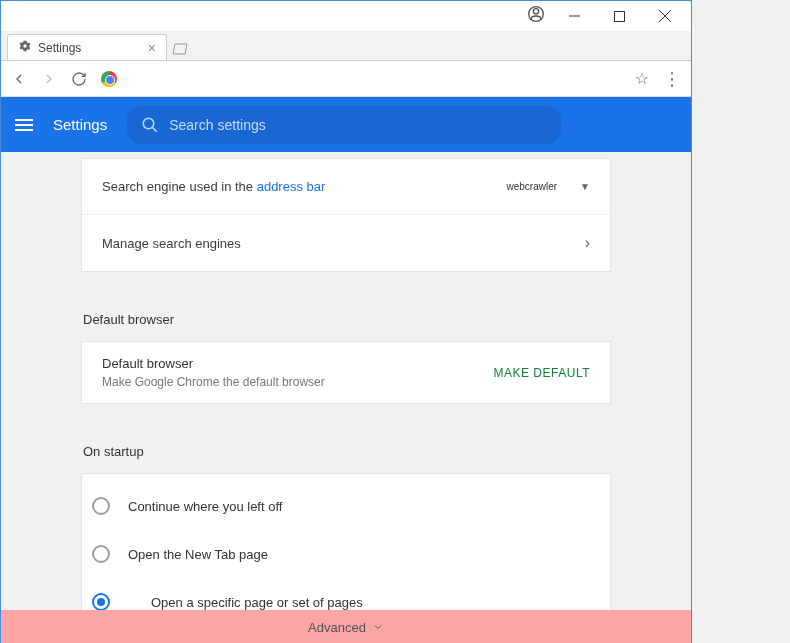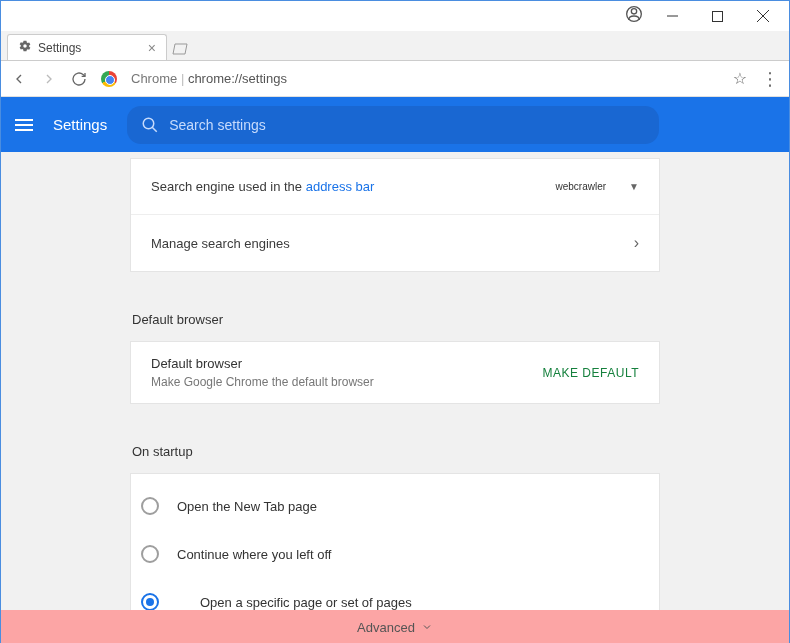--- a/index.html
+++ b/index.html
@@ -1,17 +1,17 @@
 <!DOCTYPE html>
 <html><head>
   <meta charset="utf-8">
   <style>
     * {box-sizing:border-box;margin:0;padding:0;font-family:'Segoe UI',Arial,sans-serif}
     body {background:#f1f1f1;width:790px;height:643px;overflow:hidden;position:relative}
-    .window {width:790px;height:643px;background:white;border:1px solid #4a8de0;position:relative}
+    .window {width:692px;height:643px;background:white;border:1px solid #4a8de0;position:relative}
     .titlebar {height:30px;background:white;display:flex;align-items:center;justify-content:flex-end;padding:0 4px}
     .titlebar .sys-btn {width:45px;height:28px;display:flex;align-items:center;justify-content:center;color:#555}
     .titlebar .account {margin-right:8px;color:#555}
     .tabstrip {height:30px;background:#f2f2f2;display:flex;align-items:flex-end;padding-left:6px;border-bottom:1px solid #ccc}
     .tab {height:26px;background:#fff;border:1px solid #ccc;border-bottom:none;border-radius:3px 3px 0 0;display:flex;align-items:center;padding:0 10px;min-width:160px;font-size:12px;color:#444;gap:6px}
     .tab .x {margin-left:auto;color:#888;font-size:14px}
     .new-tab {width:26px;height:22px;display:flex;align-items:center;justify-content:center;color:#888}
     .addr-bar {height:36px;background:#fff;display:flex;align-items:center;padding:0 10px;gap:14px;border-bottom:1px solid #e0e0e0}
     .nav-ico {color:#666;display:flex;align-items:center}
     .chrome-ico {width:16px;height:16px;border-radius:50%;background:conic-gradient(#ea4335 0 120deg,#fbbc05 120deg 240deg,#34a853 240deg 360deg);position:relative}
@@ -114,21 +114,20 @@
       </span>
     <span class="nav-ico">
         <svg width="16" height="16" viewBox="0 0 24 24" fill="none" stroke="#666" stroke-width="2">
           <path d="M21 12a9 9 0 11-3-6.7L21 8"></path>
           <polyline points="21 3 21 8 16 8"></polyline>
         </svg>
       </span>
     <span class="nav-ico">
         <span class="chrome-ico"></span>
       </span>
-    <span class="url"><span class="pfx">Chrome</span> <span style="color:#bbb">|</span> <span>chrome://settings</span></span>
     <span class="star">☆</span>
     <span class="dots">⋮</span>
   </div>
 
   <div class="blue-bar">
     <span class="menu-ico">
         <span></span>
         <span></span>
         <span></span>
       </span>
@@ -164,25 +163,25 @@
           <div class="db-sub">Make Google Chrome the default browser</div>
         </div>
         <span class="mk-btn">MAKE DEFAULT</span>
       </div>
     </div>
 
     <div class="section-h">On startup</div>
     <div class="card radio-card" style="padding:8px 0">
       <div class="radio-row">
         <span class="radio"></span>
-        <span>Open the New Tab page</span>
+        <span>Continue where you left off</span>
       </div>
       <div class="radio-row">
         <span class="radio"></span>
-        <span>Continue where you left off</span>
+        <span>Open the New Tab page</span>
       </div>
       <div class="radio-row">
         <span class="radio sel"></span>
         <span>Open a specific page or set of pages</span>
       </div>
 
     </div>
 
   </div>
 

